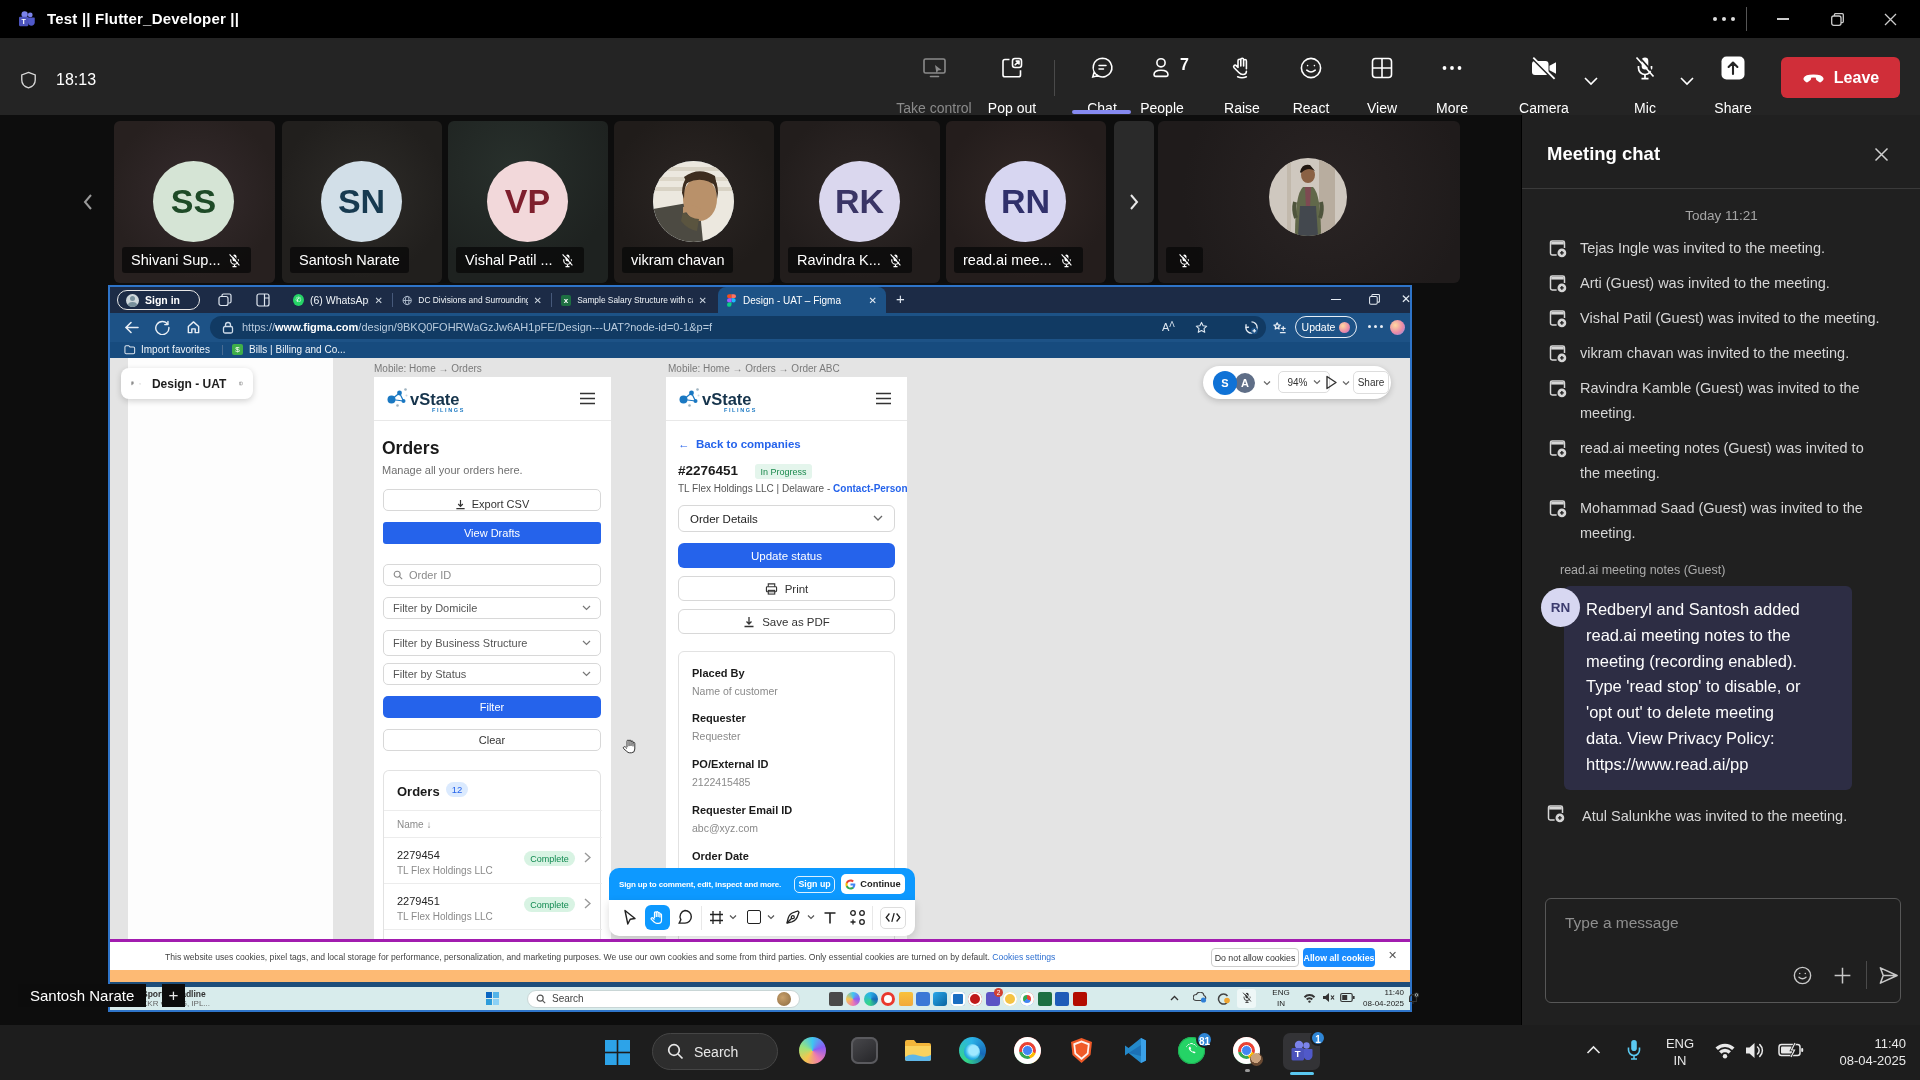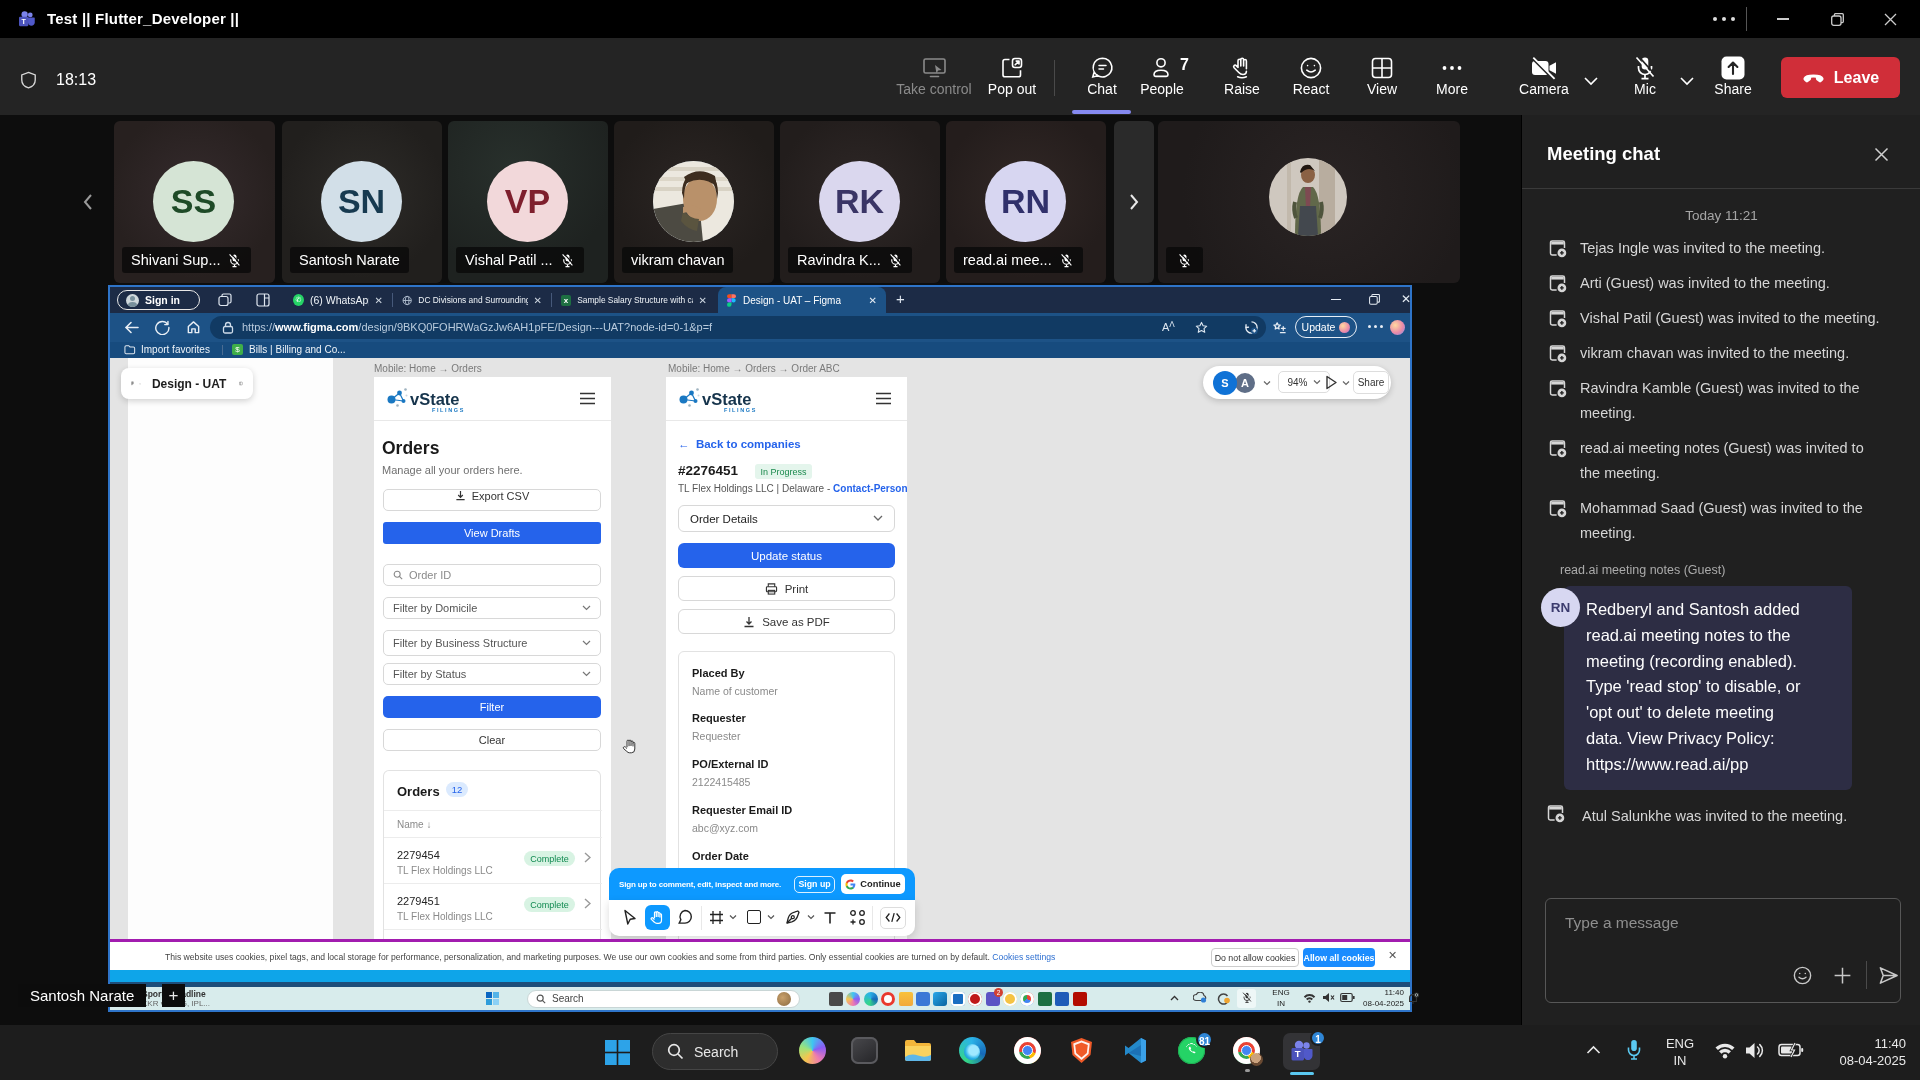--- a/index.html
+++ b/index.html
@@ -9,31 +9,31 @@
   .abs { position:absolute; }
 
   
   #titlebar { position:absolute; top:0; left:0; width:1920px; height:38px; background:#000; }
   #titlebar .title { position:absolute; left:47px; top:10px; color:#fff; font-size:15px; font-weight:bold; letter-spacing:.2px; }
 
   
   #toolbar { position:absolute; top:38px; left:0; width:1920px; height:77px; background:#242424; }
   .tbtn { position:absolute; top:17px; width:76px; text-align:center; color:#fff; }
   .tbtn svg { display:block; margin:0 auto; }
-  .tbtn .lbl { display:block; margin-top:0; font-size:14px; }
+  .tbtn .lbl { display:block; margin-top:19px; font-size:14px; }
   .tbtn.dis { color:#8a8a8a; }
 
   
   .tile { position:absolute; top:121px; height:162px; border-radius:6px; overflow:hidden; }
   .avatar { position:absolute; border-radius:50%; display:flex; align-items:center; justify-content:center; font-weight:bold; }
   .namepill { position:absolute; left:8px; bottom:10px; height:26px; background:rgba(10,10,10,.82); border-radius:3px;
     display:flex; align-items:center; padding:0 9px; color:#fff; font-size:14.5px; gap:7px; }
 
   
-  #share { position:absolute; left:108px; top:285px; width:1304px; height:727px; background:#0ea5e9; border:2px solid #2e74c9; }
+  #share { position:absolute; left:108px; top:285px; width:1304px; height:727px; background:#fdba74; border:2px solid #2e74c9; }
 
   
   #chat { position:absolute; left:1521px; top:115px; width:399px; height:910px; background:#202020; border-left:1px solid #000; }
   .evt { position:absolute; color:#d6d6d6; font-size:14.5px; line-height:25px; }
   .evt-ic { position:absolute; left:25px; width:21px; height:21px; }
 
   
   #taskbar { position:absolute; left:0; top:1025px; width:1920px; height:55px; background:#1d1d1d; }
 </style>
 </head>
@@ -435,21 +435,21 @@
           <path d="M5.5 13.5 L13.5 7 L17.5 15 M5.5 13.5 L17.5 15" stroke="#1a78c2" stroke-width="1.2" fill="none"></path>
           <text x="24" y="19" font-family="Liberation Sans" font-size="16.5" font-weight="bold" fill="#16344c">vState</text>
           <text x="46" y="25.5" font-family="Liberation Sans" font-size="5.5" font-weight="bold" fill="#1a78c2" letter-spacing="1.6">FILINGS</text>
         </svg>
         <svg class="abs" style="left:205px;top:15px" width="17" height="13" viewBox="0 0 17 13" stroke="#333" stroke-width="1.5">
             <path d="M1 1.5 h15 M1 6.5 h15 M1 11.5 h15"></path>
           </svg>
         <div class="abs" style="left:0;top:43px;width:237px;height:1px;background:#e8e8e8"></div>
         <div class="abs" style="left:8px;top:61px;font-size:17.5px;font-weight:bold;color:#1a1a1a">Orders</div>
         <div class="abs" style="left:8px;top:87px;font-size:11px;color:#707070">Manage all your orders here.</div>
-        <div class="abs" style="left:9px;top:112px;width:218px;height:22px;border:1px solid #d8d8d8;border-radius:5px;display:flex;align-items:flex-start;justify-content:center;gap:6px;font-size:11px;color:#333">
+        <div class="abs" style="left:9px;top:112px;width:218px;height:22px;border:1px solid #d8d8d8;border-radius:5px;display:flex;align-items:flex-end;justify-content:center;gap:6px;font-size:11px;color:#333">
           <svg width="11" height="11" viewBox="0 0 12 12" fill="none" stroke="#333" stroke-width="1.3">
               <path d="M6 1 v6.5 M3.5 5.5 L6 8 L8.5 5.5 M1.5 10.5 h9"></path>
             </svg>Export CSV</div>
         <div class="abs" style="left:9px;top:145px;width:218px;height:22px;background:#2563eb;border-radius:3px;display:flex;align-items:center;justify-content:center;font-size:11px;color:#fff">View Drafts</div>
         <div class="abs" style="left:9px;top:187px;width:218px;height:22px;border:1px solid #d8d8d8;border-radius:5px;display:flex;align-items:center;padding:0 9px;gap:6px;font-size:11px;color:#8a8a8a">
           <svg width="10" height="10" viewBox="0 0 12 12" fill="none" stroke="#8a8a8a" stroke-width="1.3">
               <circle cx="5" cy="5" r="3.6"></circle>
               <path d="M8 8 L11 11"></path>
             </svg>Order ID</div>
         <div class="abs" style="left:9px;top:220px;width:218px;height:22px;border:1px solid #d8d8d8;border-radius:5px;display:flex;align-items:center;padding:0 9px;font-size:11px;color:#555">Filter by Domicile<svg style="margin-left:auto" width="9" height="6" viewBox="0 0 9 6" fill="none" stroke="#777" stroke-width="1.2">

